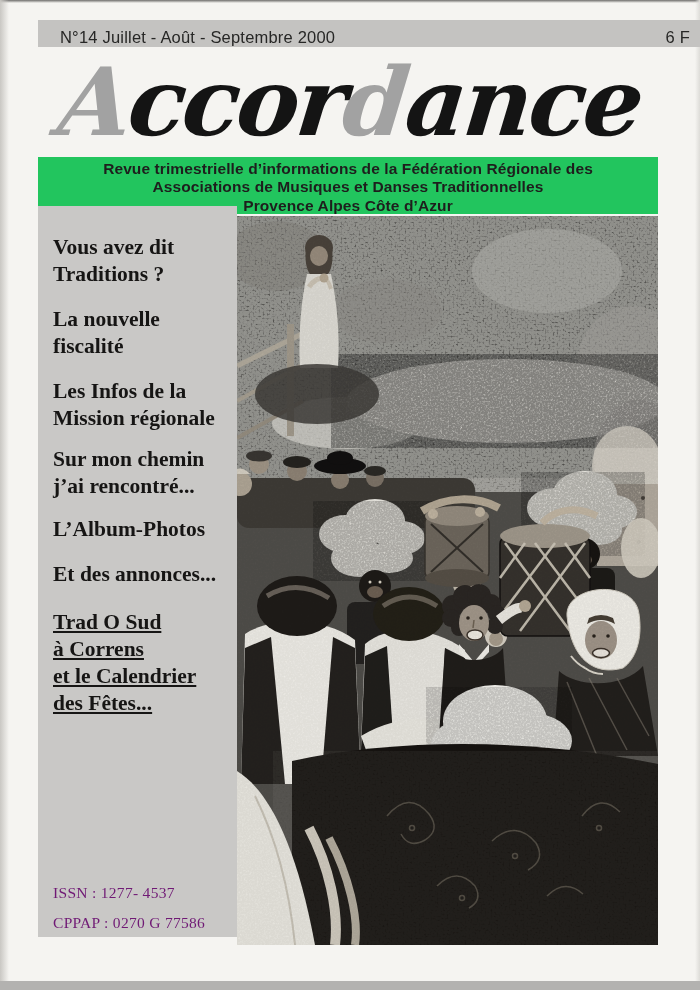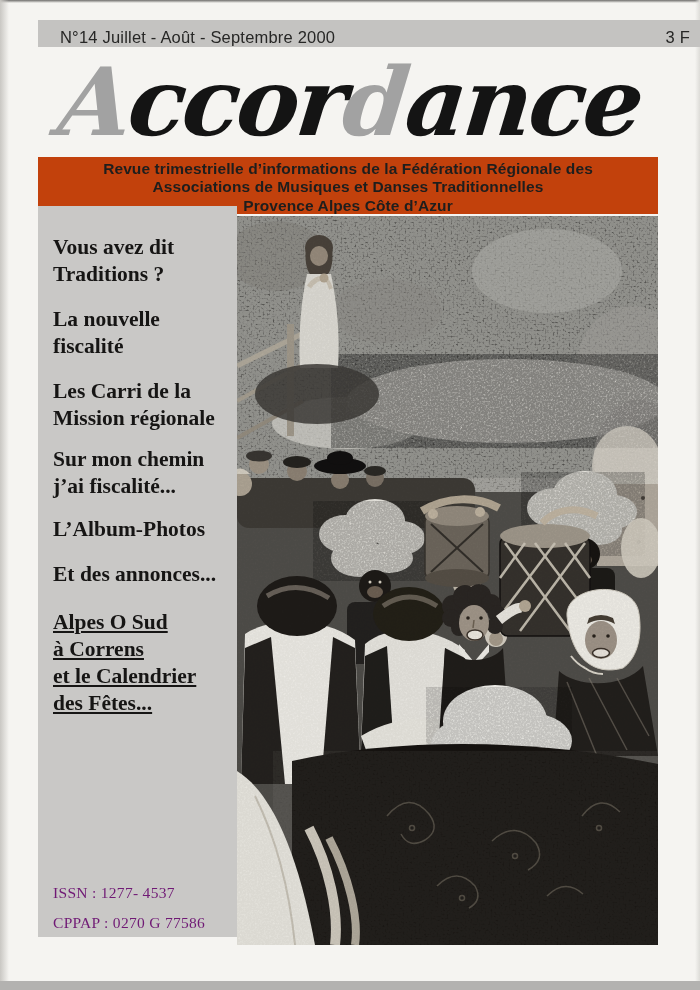--- a/index.html
+++ b/index.html
@@ -33,21 +33,21 @@
     font-family:"DejaVu Serif","Liberation Serif",serif;
     font-style:italic;font-weight:bold;font-size:94px;letter-spacing:-3px;
     transform:skewX(-6deg);
   }
   .tone-black{color:#141414;}
   .tone-gray{color:#a2a2a2;}
 
   
   .subtitle{
     position:absolute;left:38px;top:157px;width:620px;height:57px;
-    background:#c2410c;text-align:center;box-sizing:border-box;padding-top:3px;
+    background:#22c55e;text-align:center;box-sizing:border-box;padding-top:3px;
     font-weight:bold;font-size:15.5px;line-height:18.3px;color:#1e1e1d;
     letter-spacing:.1px;
   }
 
   
   .sidebar{
     position:absolute;left:38px;top:206px;width:199px;height:731px;
     background:#c9c8c6;box-sizing:border-box;padding:28px 6px 0 15px;
     font-family:"Liberation Serif","DejaVu Serif",serif;
     font-weight:bold;color:#161514;
@@ -74,45 +74,45 @@
 <body>
 
 <div class="cover">
 
   <div class="scan-top"></div>
   <div class="scan-left"></div>
   <div class="scan-right"></div>
 
   <div class="topbar">
     <span>N°14  Juillet - Août - Septembre  2000</span>
-    <span>3 F</span>
+    <span>6 F</span>
   </div>
 
   <div class="masthead">
     <span class="tone-gray">A</span><span class="tone-black">ccor</span><span class="tone-gray">d</span><span class="tone-black">ance</span>
   </div>
 
   <div class="subtitle">
     <div>Revue trimestrielle d’informations de la Fédération Régionale des</div>
     <div>Associations de Musiques et Danses Traditionnelles</div>
     <div>Provence Alpes Côte d’Azur</div>
   </div>
 
   <div class="sidebar">
     <div class="toc-item">Vous avez dit
 Traditions ?</div>
     <div class="toc-item">La nouvelle
 fiscalité</div>
-    <div class="toc-item">Les Carri de la
+    <div class="toc-item">Les Infos de la
 Mission régionale</div>
     <div class="toc-item">Sur mon chemin
-j’ai fiscalité...</div>
+j’ai rencontré...</div>
     <div class="toc-item">L’Album-Photos</div>
     <div class="toc-item">Et des annonces...</div>
-    <div class="toc-item">Alpes O Sud
+    <div class="toc-item">Trad O Sud
 à Correns
 et le Calendrier
 des Fêtes...</div>
     <div class="sidebar-footer">
       <div>ISSN : 1277- 4537</div>
       <div>CPPAP : 0270 G 77586</div>
     </div>
   </div>
 
   <div class="photo" role="img" aria-label="Black and white photograph of a traditional Provençal festival: a woman clapping on a stand, a crowd with hats and white feathered headdresses, tambourin drums, and smiling dancers in costume with white bonnets and a paisley shawl">

